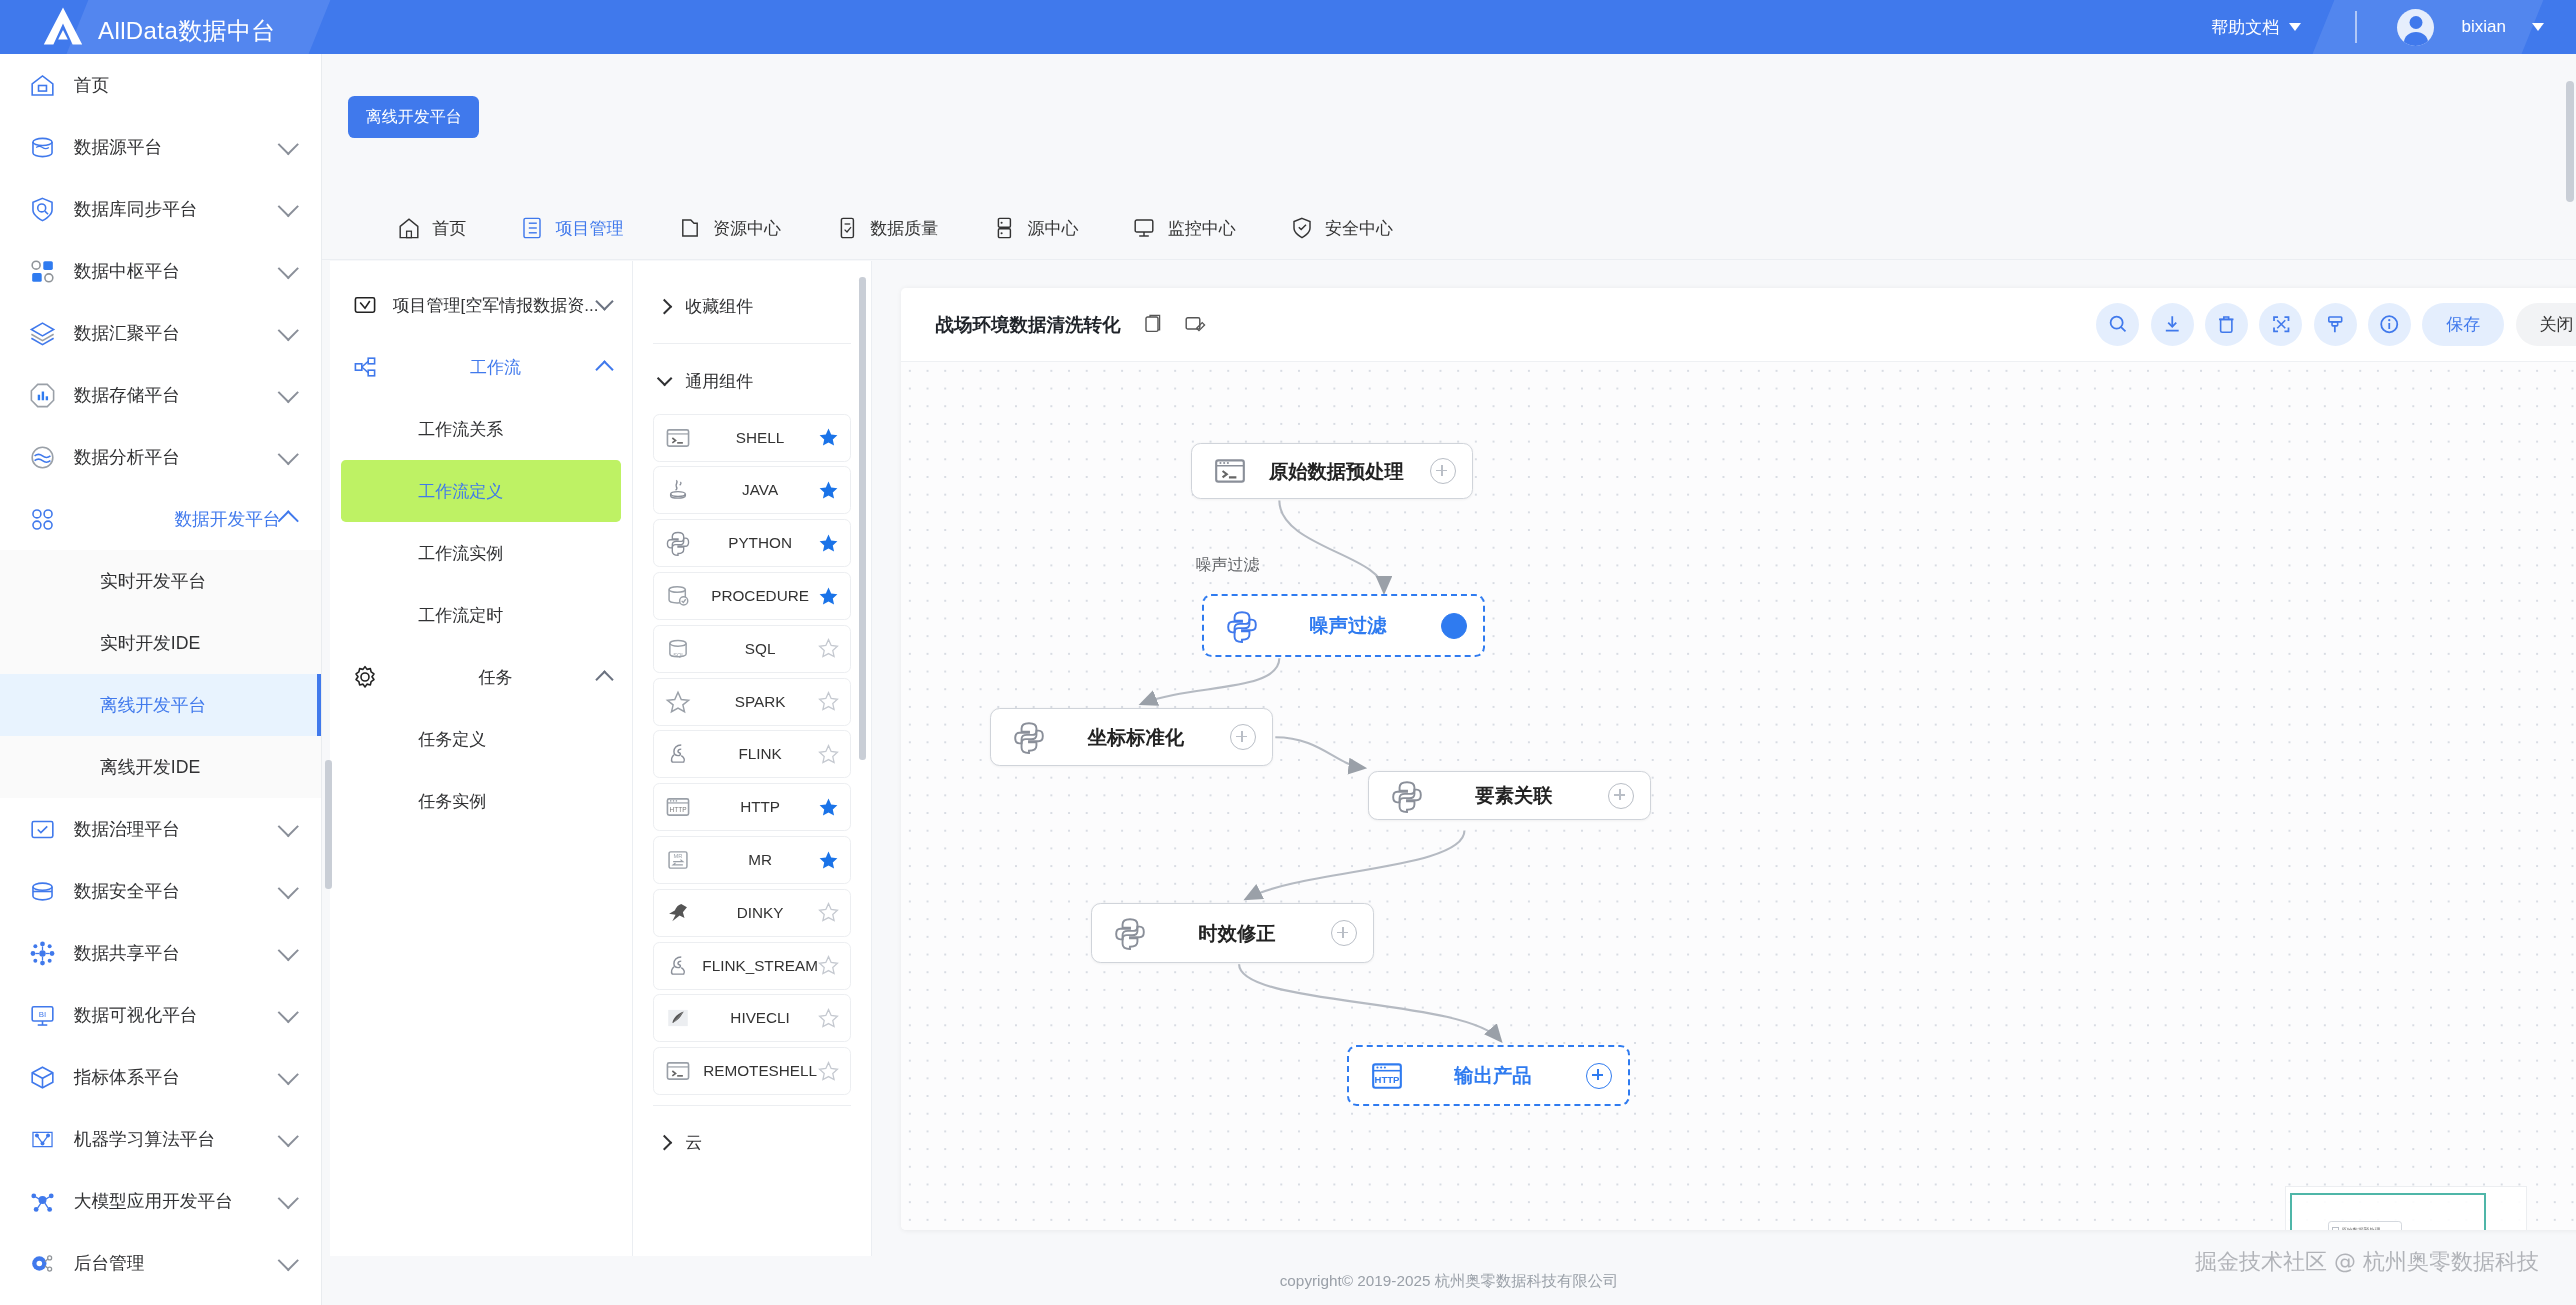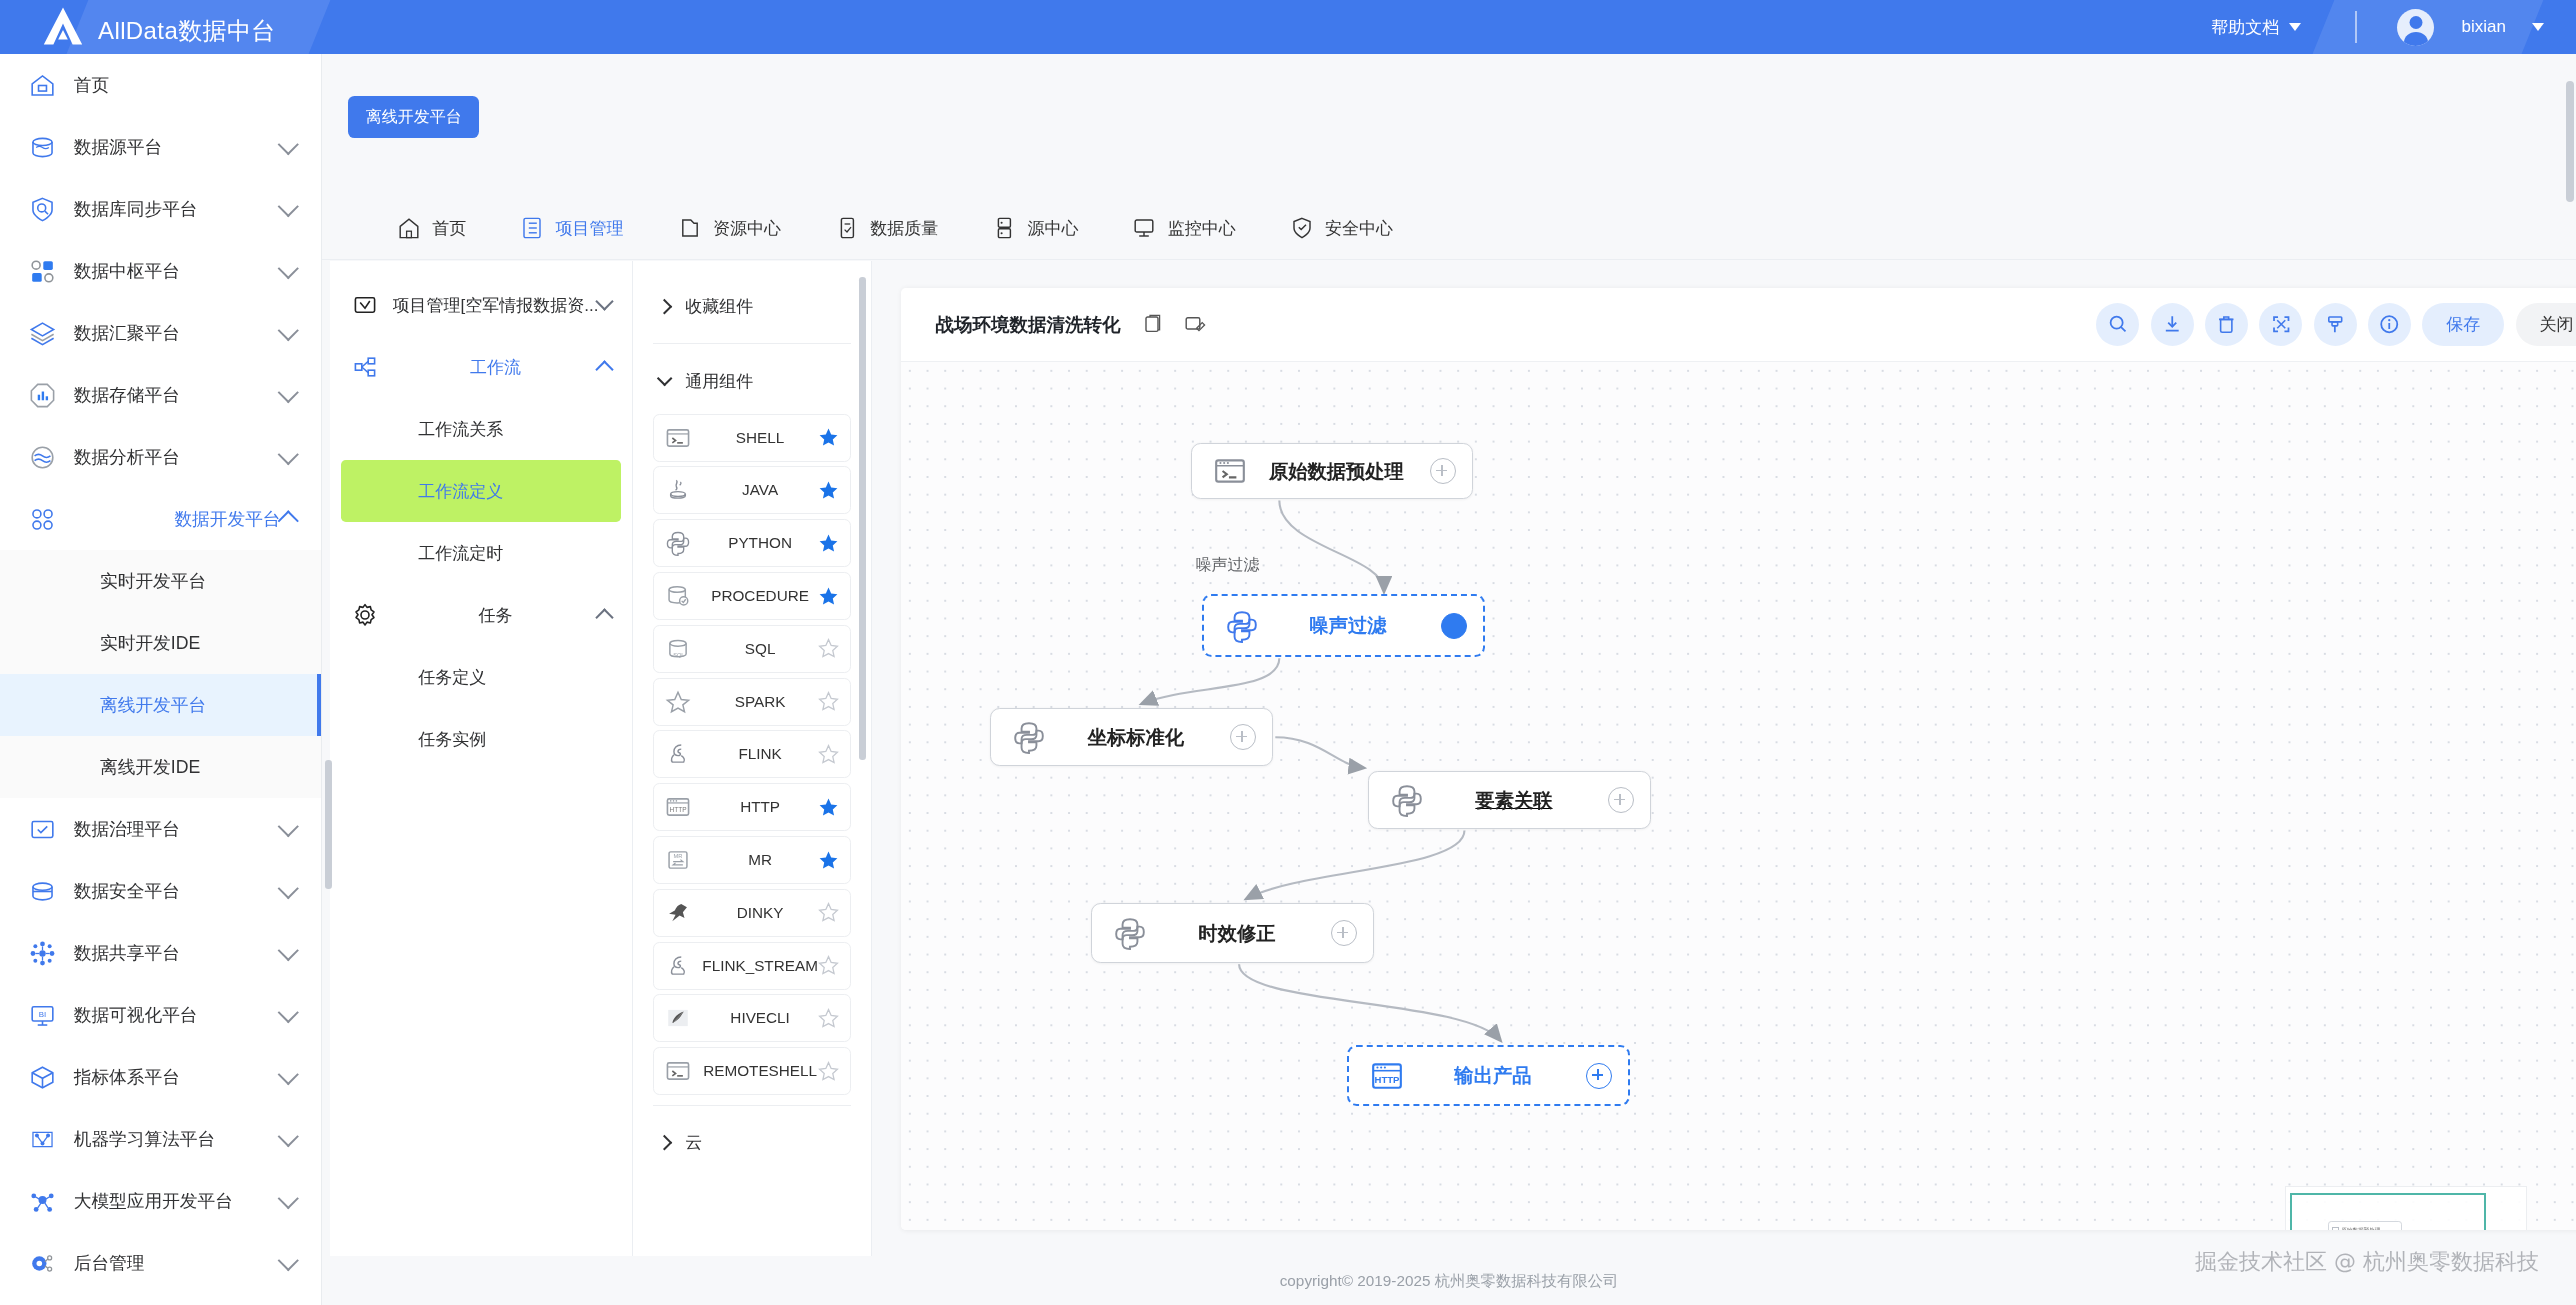--- a/index.html
+++ b/index.html
@@ -583,20 +583,21 @@
           <rect x="19" y="19" width="8" height="7" fill="none" stroke="#4079ec" stroke-width="2"></rect>
           <line x1="11" y1="15" x2="19" y2="8" stroke="#4079ec" stroke-width="1.8"></line>
           <line x1="11" y1="15" x2="19" y2="22" stroke="#4079ec" stroke-width="1.8"></line>
         </svg>
         <span class="tlbl">工作流</span>
         <span class="tchev up"></span>
       </div>
 
       <div class="tree-sub">工作流关系</div>
       <div class="tree-sub current">工作流定义</div>
+      <div class="tree-sub">工作流实例</div>
       <div class="tree-sub">工作流定时</div>
 
       <div class="tree-item">
         <svg class="tico" viewBox="0 0 30 30">
           <circle cx="15" cy="15" r="5" fill="none" stroke="#222" stroke-width="2"></circle>
           <path d="M15 2 l2.5 3.5 4.2 -1 1 4.2 3.5 2.5 -2.5 3.5 2.5 3.5 -3.5 2.5 -1 4.2 -4.2 -1 -2.5 3.5 -2.5 -3.5 -4.2 1 -1 -4.2 -3.5 -2.5 2.5 -3.5 -2.5 -3.5 3.5 -2.5 1 -4.2 4.2 1 Z" fill="none" stroke="#222" stroke-width="2" stroke-linejoin="round"></path>
         </svg>
         <span class="tlbl">任务</span>
         <span class="tchev up"></span>
       </div>
@@ -894,21 +895,21 @@
 
           <div class="node" style="left:89px; top:346px; width:283px; height:58px;">
             <svg class="nico" viewBox="0 0 32 32">
               <path d="M16 3 c-5 0 -7 2 -7 5 v3 h7 v1 H7 c-3 0 -4 2 -4 5 s1 5 4 5 h2 v-4 c0 -3 2 -4 5 -4 h5 c3 0 4 -2 4 -4 V8 c0 -3 -2 -5 -7 -5 z" fill="none" stroke="#8a8f99" stroke-width="1.8"></path>
               <path d="M16 29 c5 0 7 -2 7 -5 v-3 h-7 v-1 h9 c3 0 4 -2 4 -5 s-1 -5 -4 -5 h-2 v4 c0 3 -2 4 -5 4 h-5 c-3 0 -4 2 -4 4 v4 c0 3 2 5 7 5 z" fill="none" stroke="#8a8f99" stroke-width="1.8"></path>
             </svg>
             <span class="nlbl">坐标标准化</span>
             <span class="nport"></span>
           </div>
 
-          <div class="node" style="left:467px; top:409px; width:283px; height:58px;text-decoration:underline;">
+          <div class="node" style="left:467px; top:409px; width:283px; height:49px;">
             <svg class="nico" viewBox="0 0 32 32">
               <path d="M16 3 c-5 0 -7 2 -7 5 v3 h7 v1 H7 c-3 0 -4 2 -4 5 s1 5 4 5 h2 v-4 c0 -3 2 -4 5 -4 h5 c3 0 4 -2 4 -4 V8 c0 -3 -2 -5 -7 -5 z" fill="none" stroke="#8a8f99" stroke-width="1.8"></path>
               <path d="M16 29 c5 0 7 -2 7 -5 v-3 h-7 v-1 h9 c3 0 4 -2 4 -5 s-1 -5 -4 -5 h-2 v4 c0 3 -2 4 -5 4 h-5 c-3 0 -4 2 -4 4 v4 c0 3 2 5 7 5 z" fill="none" stroke="#8a8f99" stroke-width="1.8"></path>
             </svg>
             <span class="nlbl">要素关联</span>
             <span class="nport"></span>
           </div>
 
           <div class="node" style="left:190px; top:541px; width:283px; height:60px;">
             <svg class="nico" viewBox="0 0 32 32">

